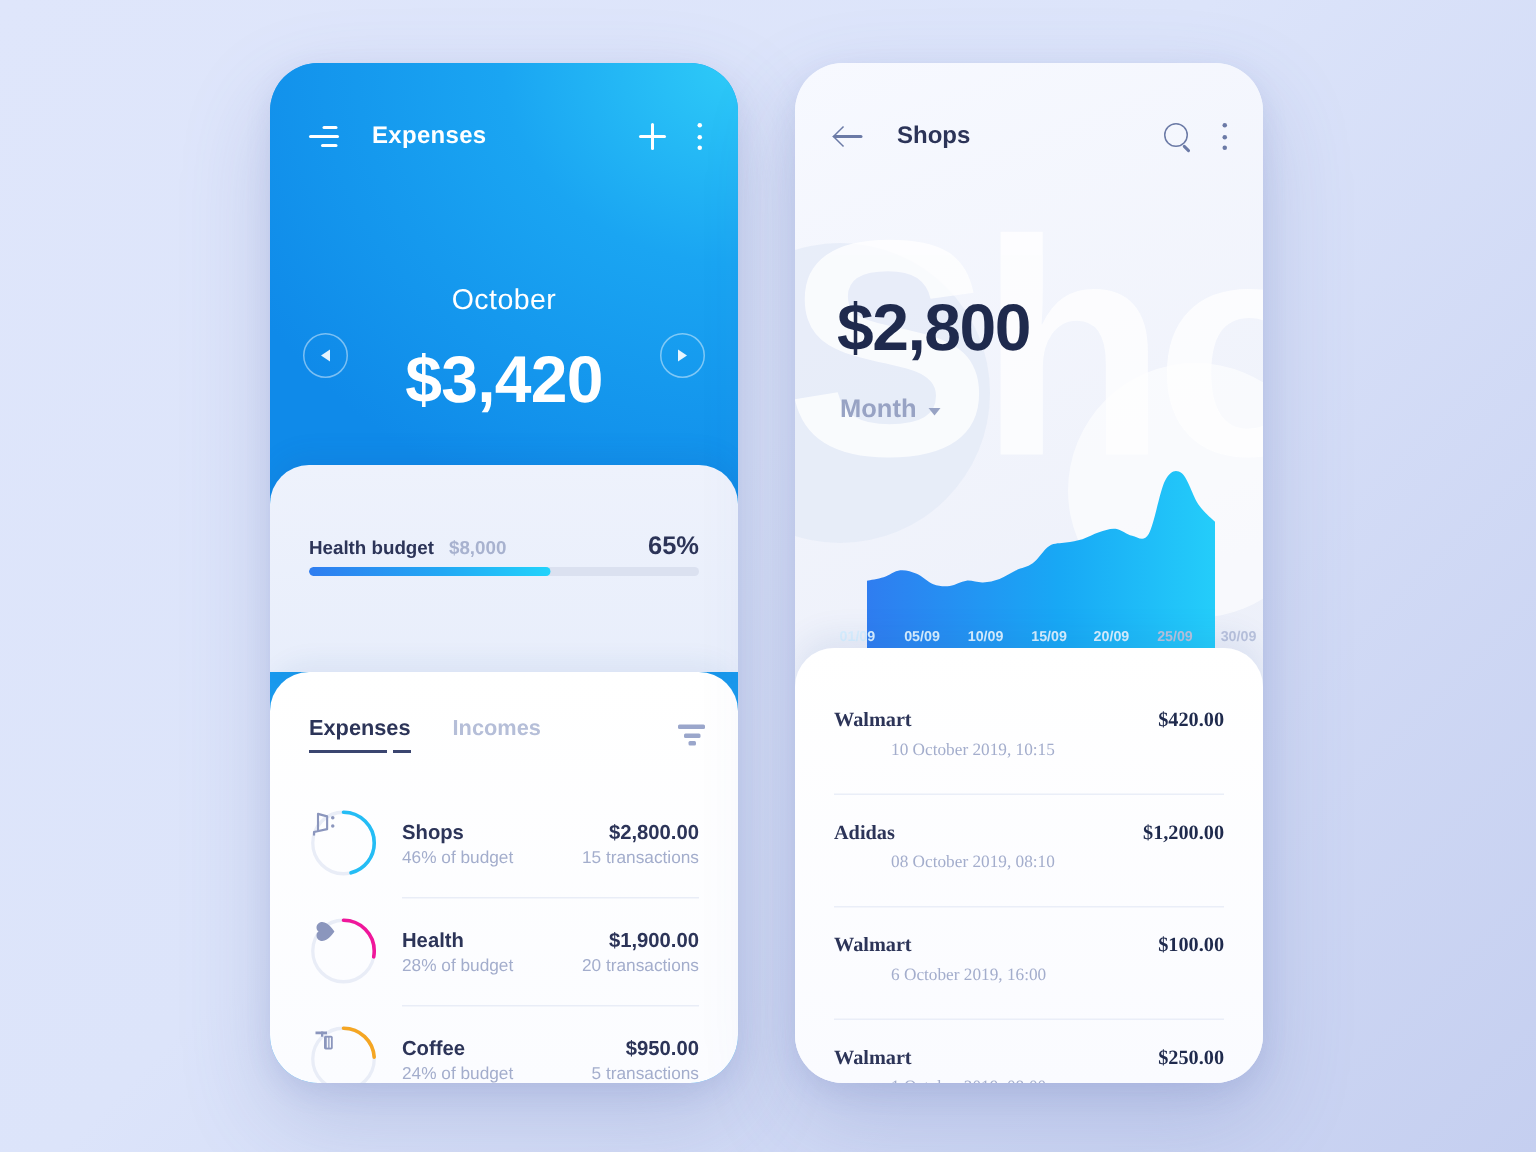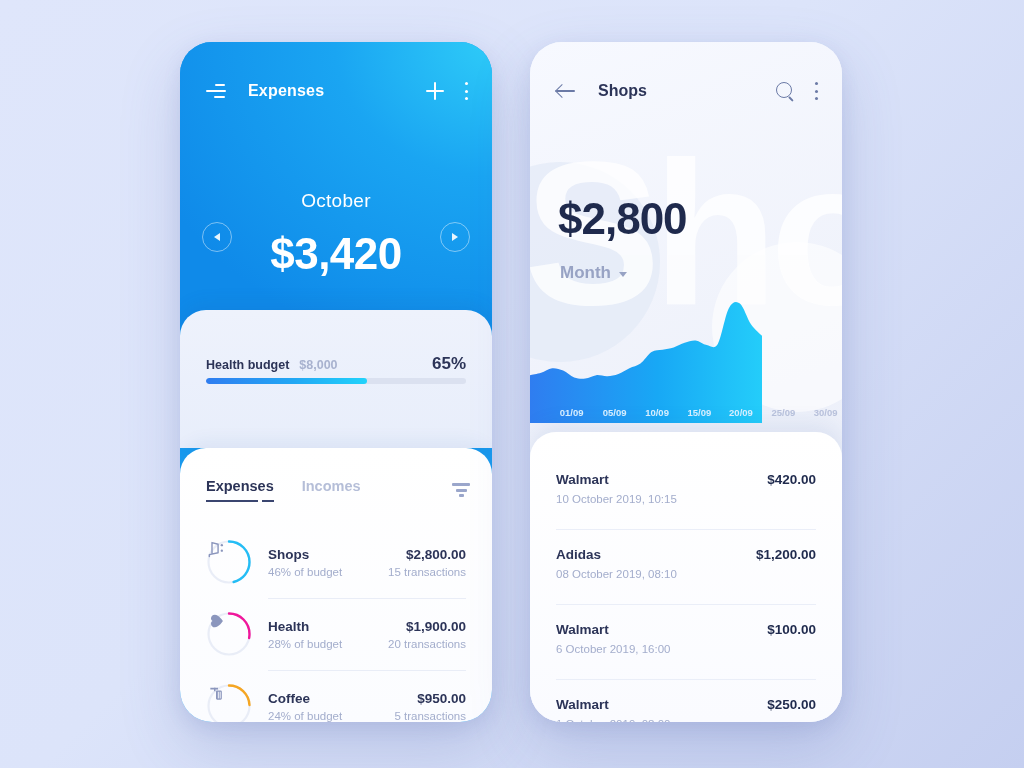--- a/index.html
+++ b/index.html
@@ -172,42 +172,42 @@
   .r-amount {
     position:absolute; left:28px; top:152px;
     font-size:44px; font-weight:700; color:#1f2a4d; letter-spacing:-1px;
   }
   .r-period {
     position:absolute; left:30px; top:221px; display:flex; align-items:center; gap:8px; cursor:pointer;
   }
   .r-period span { font-size:17px; font-weight:600; color:#98a3c4; }
   .caret { width:0;height:0;border-left:4.5px solid transparent;border-right:4.5px solid transparent;border-top:5px solid #98a3c4; margin-top:3px; }
 
-  .chart-wrap { position:absolute; left:0; top:236px; width:360px; height:145px; overflow:hidden; }
+  .chart-wrap { position:absolute; left:0; top:248px; width:360px; height:145px; overflow:hidden;text-align:right; }
   .chart-axis { position:absolute; left:0; bottom:16px; width:312px; display:flex; }
   .chart-axis span {
     position:absolute; font-size:9.5px; font-weight:600; color:#b9c2dc;
   }
   .chart-axis span.on-area { color:#d9f0ff; }
 
   .tx-card {
     position:absolute; left:0; top:390px; width:312px; height:290px;
     background:linear-gradient(180deg,#ffffff 0%, #fafbff 100%);
     border-radius:26px 26px 0 0;
     box-shadow: 0 -8px 22px rgba(30,80,160,.09);
   }
   .tx-list { position:absolute; top:22px; left:26px; right:26px; }
-  .tx-row { height:75px; position:relative; padding-top:18px; }
+  .tx-row { height:75px; position:relative; padding-top:18px;font-family:Liberation Serif, serif; }
   .tx-row + .tx-row::before {
     content:""; position:absolute; top:0; left:0; right:0; height:1px; background:#eaeef8;
   }
   .tx-line { display:flex; align-items:baseline; }
   .tx-name { font-size:13.5px; font-weight:700; color:#2c3458; }
   .tx-amt { margin-left:auto; font-size:13.5px; font-weight:700; color:#1f2a4d; }
-  .tx-date { font-size:11.5px; color:#a3adcc; margin-top:6px; }
+  .tx-date { font-size:11.5px; color:#a3adcc; margin-top:6px;margin-left:38px; }
 </style>
 </head>
 <body>
 
 <div class="phone" id="phone-left">
 
   <div class="l-header">
 
     <div class="l-topbar">
       <div class="ic-menu">

